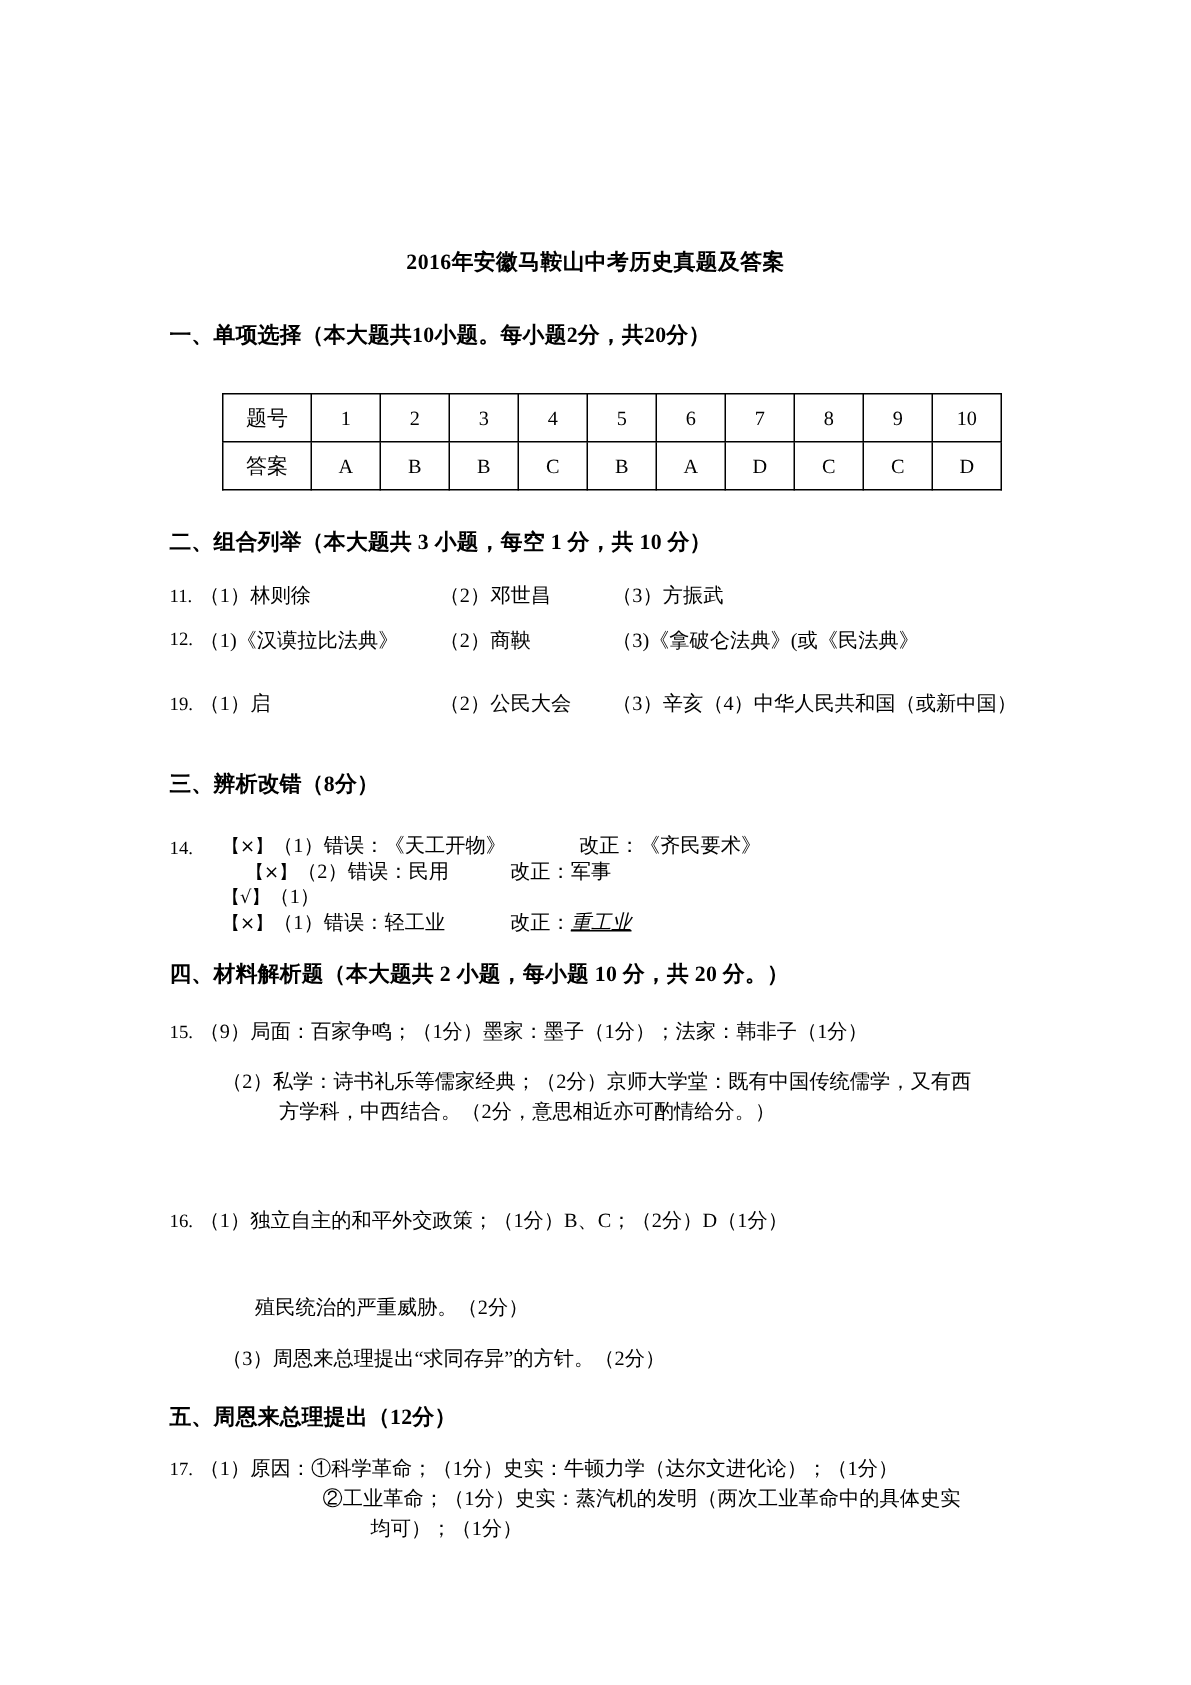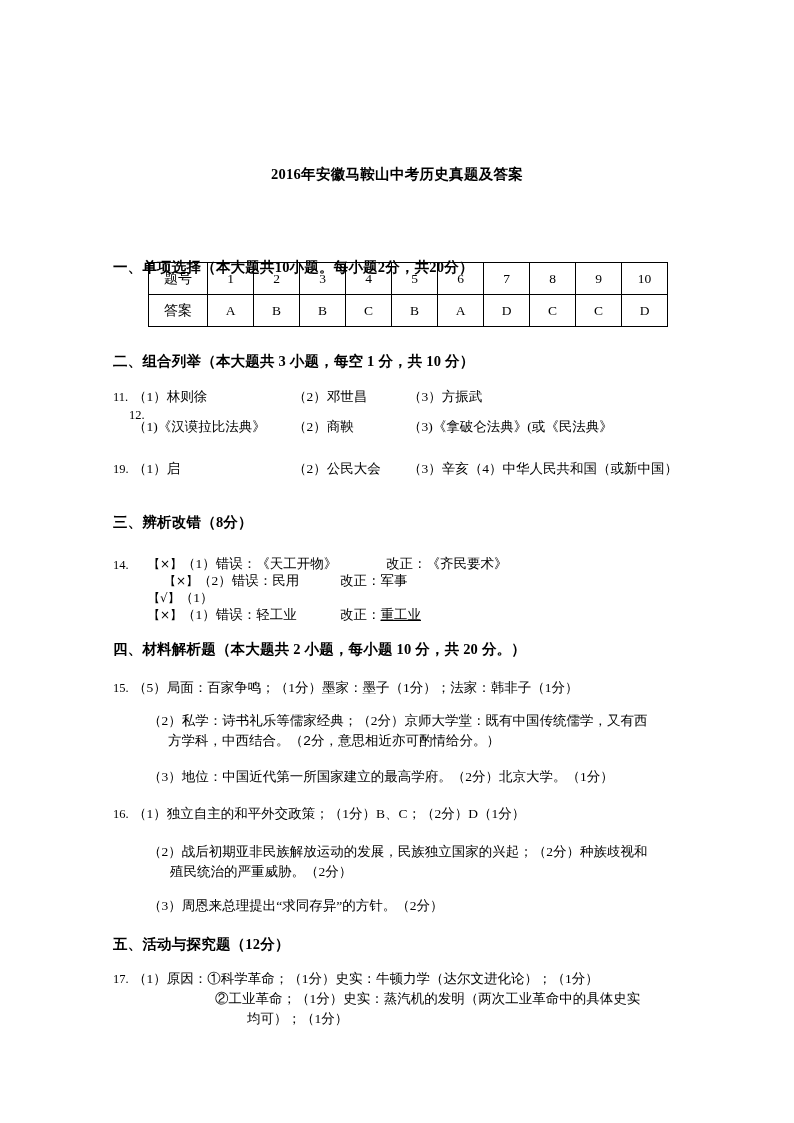--- a/index.html
+++ b/index.html
@@ -67,34 +67,35 @@
     font-size: 12.5px;
     font-family: "Liberation Serif", serif;
   }
   .txt {
     position: absolute;
     font-size: 13.5px;
     white-space: nowrap;
   }
   .u {
     text-decoration: underline;
+    font-style: italic;
   }
   .mark {
     font-family: "DejaVu Sans", sans-serif;
     font-size: 12px;
   }
 </style>
 </head>
 <body>
 
 <div class="page">
 
   <div class="doc-title">2016年安徽马鞍山中考历史真题及答案</div>
 
-  <div class="section-head" style="top:214px;margin-top:44px;">一、单项选择（本大题共10小题。每小题2分，共20分）</div>
+  <div class="section-head" style="top:214px;">一、单项选择（本大题共10小题。每小题2分，共20分）</div>
 
   <table class="answer-table">
     <tbody>
       <tr>
         <td class="rowhead">题号</td>
         <td>1</td>
         <td>2</td>
         <td>3</td>
         <td>4</td>
         <td>5</td>
@@ -120,21 +121,21 @@
     </tbody>
   </table>
 
   <div class="section-head" style="top:352px;">二、组合列举（本大题共 3 小题，每空 1 分，共 10 分）</div>
 
   <div class="num" style="left:113px; top:390px;">11.</div>
   <div class="txt" style="left:133px; top:388px;">（1）林则徐</div>
   <div class="txt" style="left:293px; top:388px;">（2）邓世昌</div>
   <div class="txt" style="left:408px; top:388px;">（3）方振武</div>
 
-  <div class="num" style="left:113px; top:408px;margin-left:16px;">12.</div>
+  <div class="num" style="left:113px; top:419px;">12.</div>
   <div class="txt" style="left:133px; top:418px;">（1)《汉谟拉比法典》</div>
   <div class="txt" style="left:293px; top:418px;">（2）商鞅</div>
   <div class="txt" style="left:408px; top:418px;">（3)《拿破仑法典》(或《民法典》</div>
 
   <div class="num" style="left:113px; top:462px;">19.</div>
   <div class="txt" style="left:133px; top:460px;">（1）启</div>
   <div class="txt" style="left:293px; top:460px;">（2）公民大会</div>
   <div class="txt" style="left:408px; top:460px;">（3）辛亥（4）中华人民共和国（或新中国）</div>
 
   <div class="section-head" style="top:513px;">三、辨析改错（8分）</div>
@@ -162,35 +163,33 @@
   <div class="txt" style="left:148px; top:606px;">
     <span class="mark">【×】</span><span>（1）错误：轻工业</span>
   </div>
   <div class="txt" style="left:340px; top:606px;">
     <span>改正：</span><span class="u">重工业</span>
   </div>
 
   <div class="section-head" style="top:640px;">四、材料解析题（本大题共 2 小题，每小题 10 分，共 20 分。）</div>
 
   <div class="num" style="left:113px; top:681px;">15.</div>
-  <div class="txt" style="left:133px; top:679px;">（5）局面：百家争鸣；（1分）墨家：墨子（1分）；法家：韩非子（1分）</div>
+  <div class="txt" style="left:133px; top:679px;">（9）局面：百家争鸣；（1分）墨家：墨子（1分）；法家：韩非子（1分）</div>
 
   <div class="txt" style="left:148px; top:712px;">（2）私学：诗书礼乐等儒家经典；（2分）京师大学堂：既有中国传统儒学，又有西</div>
-  <div class="txt" style="left:168px; top:732px;font-family:Liberation Mono, monospace;">方学科，中西结合。（2分，意思相近亦可酌情给分。）</div>
+  <div class="txt" style="left:186px; top:732px;">方学科，中西结合。（2分，意思相近亦可酌情给分。）</div>
 
-  <div class="txt" style="left:148px; top:768px;">（3）地位：中国近代第一所国家建立的最高学府。（2分）北京大学。（1分）</div>
 
   <div class="num" style="left:113px; top:807px;">16.</div>
   <div class="txt" style="left:133px; top:805px;">（1）独立自主的和平外交政策；（1分）B、C；（2分）D（1分）</div>
 
-  <div class="txt" style="left:148px; top:843px;">（2）战后初期亚非民族解放运动的发展，民族独立国家的兴起；（2分）种族歧视和</div>
   <div class="txt" style="left:170px; top:863px;">殖民统治的严重威胁。（2分）</div>
 
   <div class="txt" style="left:148px; top:897px;">（3）周恩来总理提出“求同存异”的方针。（2分）</div>
 
-  <div class="section-head" style="top:935px;">五、活动与探究题（12分）</div>
+  <div class="section-head" style="top:935px;">五、周恩来总理提出（12分）</div>
 
   <div class="num" style="left:113px; top:972px;">17.</div>
   <div class="txt" style="left:133px; top:970px;">（1）原因：①科学革命；（1分）史实：牛顿力学（达尔文进化论）；（1分）</div>
   <div class="txt" style="left:215px; top:990px;">②工业革命；（1分）史实：蒸汽机的发明（两次工业革命中的具体史实</div>
   <div class="txt" style="left:247px; top:1010px;">均可）；（1分）</div>
 
 </div>
 
 </body></html>

